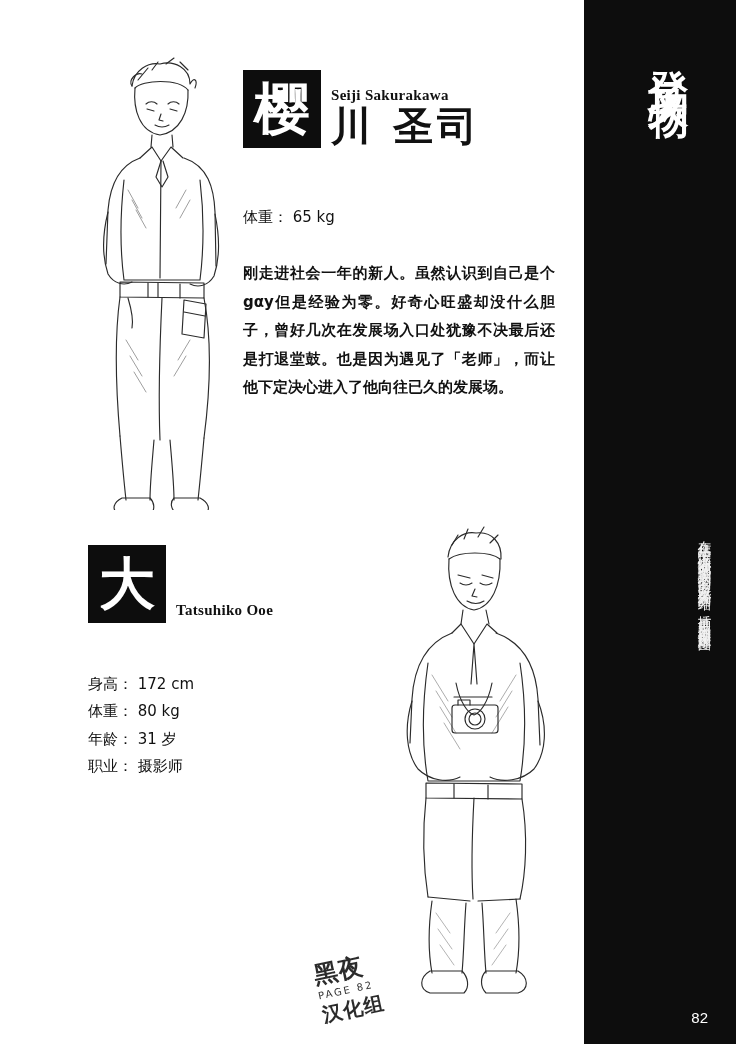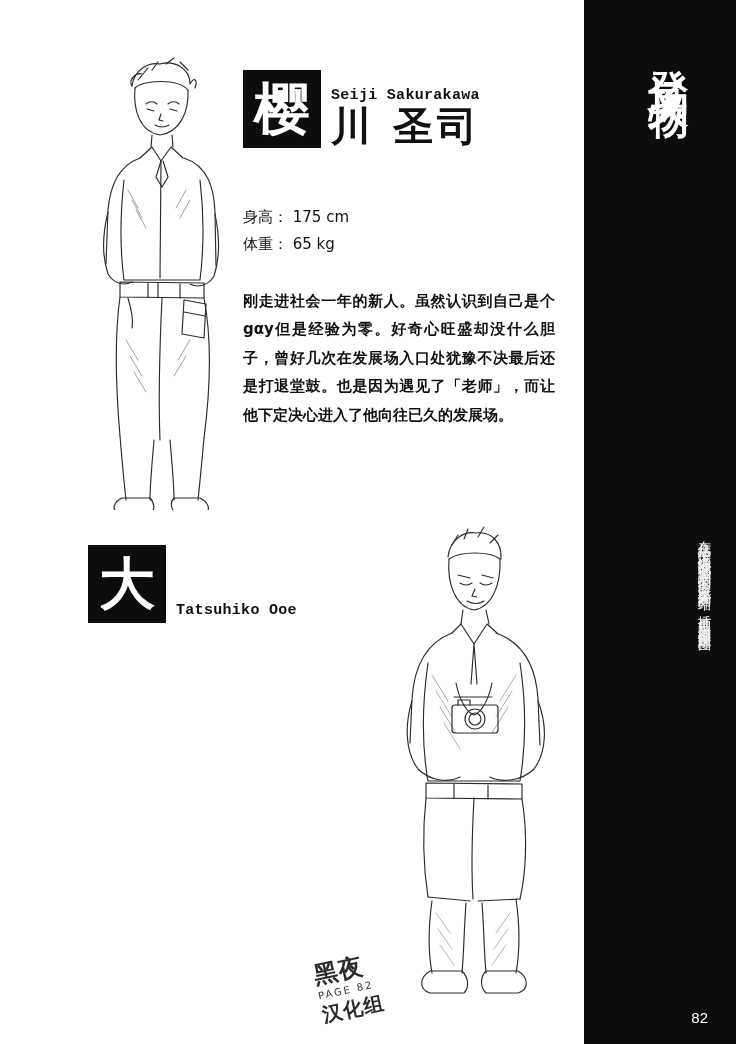--- a/index.html
+++ b/index.html
@@ -82,21 +82,21 @@
     align-items: center;
     justify-content: center;
     line-height: 1;
     flex: none;
   }
   .name-texts {
     margin-left: 10px;
     padding-bottom: 2px;
   }
   .romaji {
-    font-family: Liberation Mono, monospace;
+    font-family: Liberation Serif, serif;
     font-size: 15px;
     font-weight: 700;
     letter-spacing: 0.3px;
     color: #111111;
     margin-bottom: 2px;
   }
   .name-cn {
     font-family: "DejaVu Sans", sans-serif;
     font-size: 40px;
     font-weight: 700;
@@ -219,35 +219,40 @@
   <div class="char" style="left:243px; top:70px; width:320px;">
     <div class="name-row">
       <div class="initial-box">樱</div>
       <div class="name-texts">
         <div class="romaji">Seiji Sakurakawa</div>
         <div class="name-cn">川 圣司</div>
       </div>
     </div>
 
     <div class="stats" style="margin-top:56px;">
-      <div>身高： 175 cm</div>
       <div>体重： 65 kg</div>
     </div>
 
     <div class="bio" style="margin-top:28px; width:312px;font-weight:bold;">刚走进社会一年的新人。虽然认识到自己是个gαy但是经验为零。好奇心旺盛却没什么胆子，曾好几次在发展场入口处犹豫不决最后还是打退堂鼓。也是因为遇见了「老师」，而让他下定决心进入了他向往已久的发展场。</div>
   </div>
 
   <div class="char" style="left:88px; top:545px; width:320px;">
     <div class="name-row">
       <div class="initial-box">大</div>
       <div class="name-texts">
         <div class="romaji">Tatsuhiko Ooe</div>
       </div>
     </div>
 
+    <div class="stats" style="margin-top:48px;">
+      <div>身高： 172 cm</div>
+      <div>体重： 80 kg</div>
+      <div>年龄： 31 岁</div>
+      <div>职业： 摄影师</div>
+    </div>
 
   </div>
 
   <div class="figure" style="left:368px; top:515px;">
     <svg width="210" height="500" viewBox="0 0 210 500" aria-hidden="true">
       <g fill="none" stroke="#2b2b2b" stroke-width="1.15" stroke-linecap="round" stroke-linejoin="round">
 
         <path d="M80 42 C82 24 96 16 108 18 C124 16 134 28 133 44"></path>
         <path d="M84 30 l6 -10 M96 24 l4 -10 M110 22 l6 -10 M122 28 l8 -8"></path>
 

